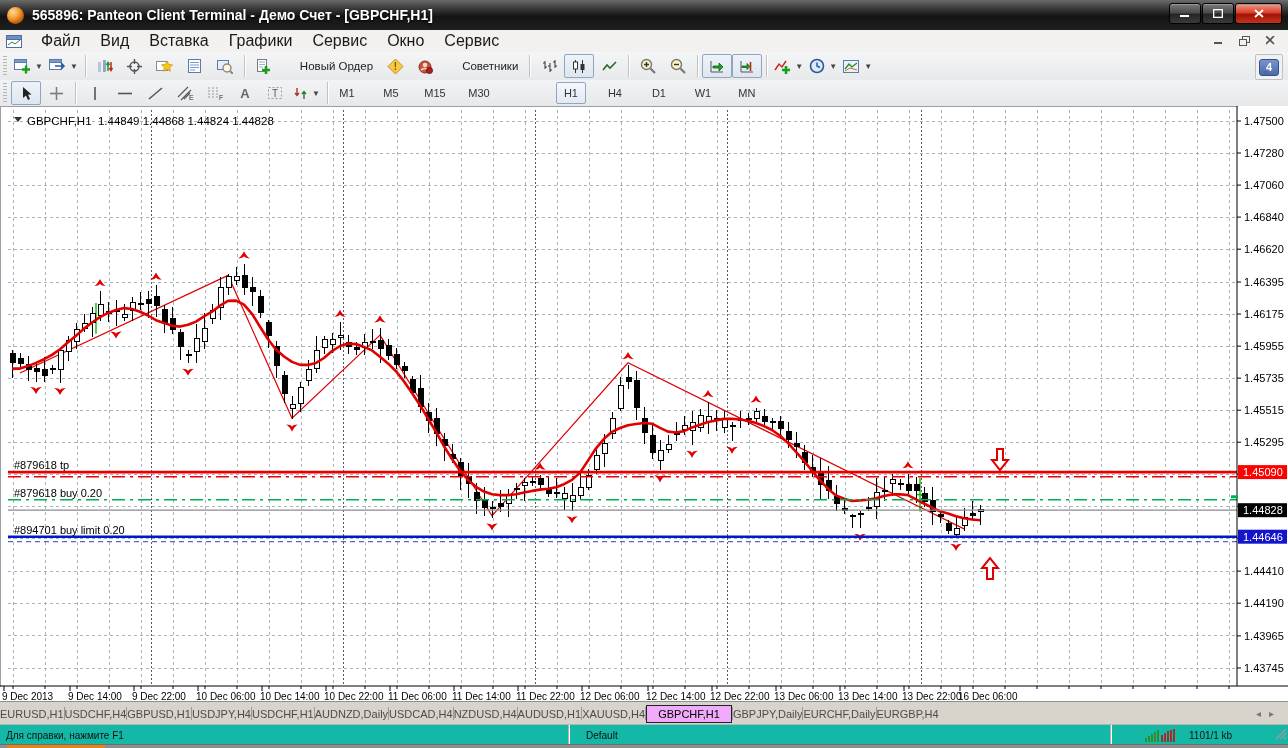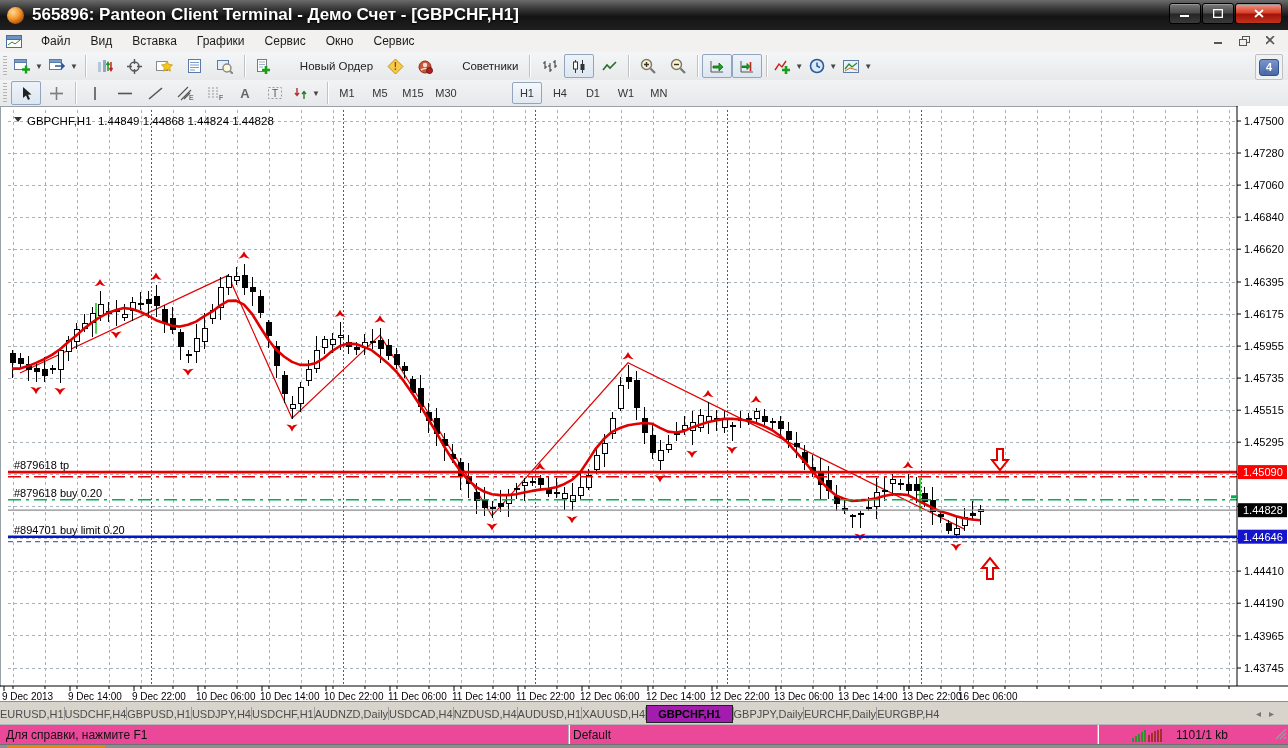--- a/index.html
+++ b/index.html
@@ -6,32 +6,32 @@
   body{width:1288px;height:748px;overflow:hidden;position:relative;background:#fff;
        font-family:"Liberation Sans",sans-serif;-webkit-font-smoothing:none;}
   #app{position:absolute;inset:0;outline:1px solid #5a5a5a;}
 
   
   .titlebar{position:absolute;left:0;top:0;width:1288px;height:30px;
     background:linear-gradient(180deg,#6b6b6b 0,#3a3a3a 28%,#141414 55%,#1f1f1f 100%);
     display:flex;align-items:center;}
   .app-logo{width:17px;height:17px;border-radius:50%;margin:0 8px 0 7px;
     background:radial-gradient(circle at 35% 30%,#ffd9a0 0,#f59b2d 40%,#b4510a 75%,#5a2703 100%);}
-  .title-text{color:#fff;font-weight:bold;font-size:17px;text-shadow:0 1px 2px #000;}
+  .title-text{color:#fff;font-weight:bold;font-size:14px;text-shadow:0 1px 2px #000;}
   .winbtns{position:absolute;right:6px;top:3px;display:flex;gap:1px;}
   .wbtn{height:19px;border:1px solid #000;border-radius:3px;display:flex;align-items:center;justify-content:center;
     background:linear-gradient(180deg,#7a7a7a 0,#4c4c4c 45%,#262626 55%,#3a3a3a 100%);box-shadow:inset 0 1px 0 #999;}
   .wbtn.min,.wbtn.max{width:30px;}
   .wbtn.close{width:45px;background:linear-gradient(180deg,#f09a8a 0,#d9422b 45%,#a31309 55%,#c2331c 100%);}
 
   
   .menubar{position:absolute;left:0;top:30px;width:1288px;height:22px;background:#f2f1ef;
     border-bottom:1px solid #cfcfcf;display:flex;align-items:center;}
   .menu-doc-icon{margin:0 8px 0 6px;display:flex;}
-  .menu-item{padding:2px 10px;font-size:12px;color:#1a1a1a;}
+  .menu-item{padding:2px 10px;font-size:16px;color:#1a1a1a;}
   .mdibtns{position:absolute;right:8px;top:2px;display:flex;gap:6px;}
   .mdibtn{width:20px;height:17px;display:flex;align-items:center;justify-content:center;color:#555;}
 
   
   .toolbar1{position:absolute;left:0;top:52px;width:1288px;height:28px;
     background:linear-gradient(180deg,#f4f5f6,#e7e9eb);border-bottom:1px solid #cdcdcd;display:flex;align-items:center;}
   .toolbar2{position:absolute;left:0;top:80px;width:1288px;height:26px;
     background:linear-gradient(180deg,#f2f3f4,#e6e8ea);border-bottom:1px solid #c4c4c4;display:flex;align-items:center;}
   .grip{width:4px;height:20px;margin:0 4px 0 3px;
     background:repeating-linear-gradient(180deg,#b5b5b5 0 1px,transparent 1px 3px);}
@@ -52,29 +52,29 @@
 
   
   .chartwrap{position:absolute;left:0;top:106px;width:1288px;height:595px;background:#fff;
     box-shadow:inset 1px 1px 0 #9aa0a8;}
   .chartwrap svg{display:block;}
 
   
   .tabbar{position:absolute;left:0;top:701px;width:1288px;height:23px;background:#d8d4cb;
     border-top:1px solid #8e8e8e;display:flex;align-items:center;font-size:11px;}
   .tab{padding:3px 0;color:#4c4c4c;white-space:nowrap;}
-  .tab.active{background:#a21caf;border:1px solid #222;color:#000;font-weight:bold;padding:2px 11px;}
+  .tab.active{background:#f0abfc;border:1px solid #222;color:#000;font-weight:normal;padding:2px 11px;}
   .tsep{width:1px;height:13px;background:#9a9a9a;}
   .tab-arrows{position:absolute;right:6px;color:#777;font-size:10px;letter-spacing:8px;}
 
   
-  .statusbar{position:absolute;left:0;top:724px;width:1288px;height:20px;background:#ec4899;
-    border-top:1px solid #b5b5b5;display:flex;align-items:center;font-size:12px;color:#111;}
+  .statusbar{position:absolute;left:0;top:724px;width:1288px;height:20px;background:#14b8a6;
+    border-top:1px solid #b5b5b5;display:flex;align-items:center;font-size:10px;color:#111;}
   .s1{width:562px;padding-left:6px;border-right:1px solid #b0b0b0;box-shadow:1px 0 0 #fff;height:100%;display:flex;align-items:center;}
-  .s2{width:524px;padding-left:4px;border-right:1px solid #b0b0b0;box-shadow:1px 0 0 #fff;height:100%;display:flex;align-items:center;text-align:center;}
+  .s2{width:524px;padding-left:17px;border-right:1px solid #b0b0b0;box-shadow:1px 0 0 #fff;height:100%;display:flex;align-items:center;text-align:center;}
   .s3{flex:1;height:100%;display:flex;align-items:center;gap:10px;padding-left:34px;}
   .grip-corner{position:absolute;right:1px;top:726px;}
   .bottom-edge{position:absolute;left:0;top:744px;width:1288px;height:4px;background:#8e8e8e;border-top:1px solid #6f6f6f;}
   .bottom-edge .orange{position:absolute;left:7px;top:0;width:98px;height:3px;background:#e5831f;}
 </style>
 </head>
 <body>
 
 <div id="app">
 
@@ -339,21 +339,21 @@
         </svg>
     </div>
     <div class="tbtn">
       <svg width="15" height="15">
           <path d="M4 2 L4 9 M2 7 L4 9.5 L6 7" stroke="#b03030" fill="none" stroke-width="1.4"></path>
           <path d="M11 13 L11 6 M9 8 L11 5.5 L13 8" stroke="#2a7a2a" fill="none" stroke-width="1.4"></path>
         </svg>
       <span class="dd">▼</span>
     </div>
     <div class="sep"></div>
-    <div id="tf-buttons" style="display:flex;gap:3px">
+    <div id="tf-buttons" style="display:flex;gap:14px">
         <div class="tfbtn">M1</div>
         <div class="tfbtn">M5</div>
         <div class="tfbtn">M15</div>
         <div class="tfbtn">M30</div>
         <div class="tfbtn pressed">H1</div>
         <div class="tfbtn">H4</div>
         <div class="tfbtn">D1</div>
         <div class="tfbtn">W1</div>
         <div class="tfbtn">MN</div>
       </div>

